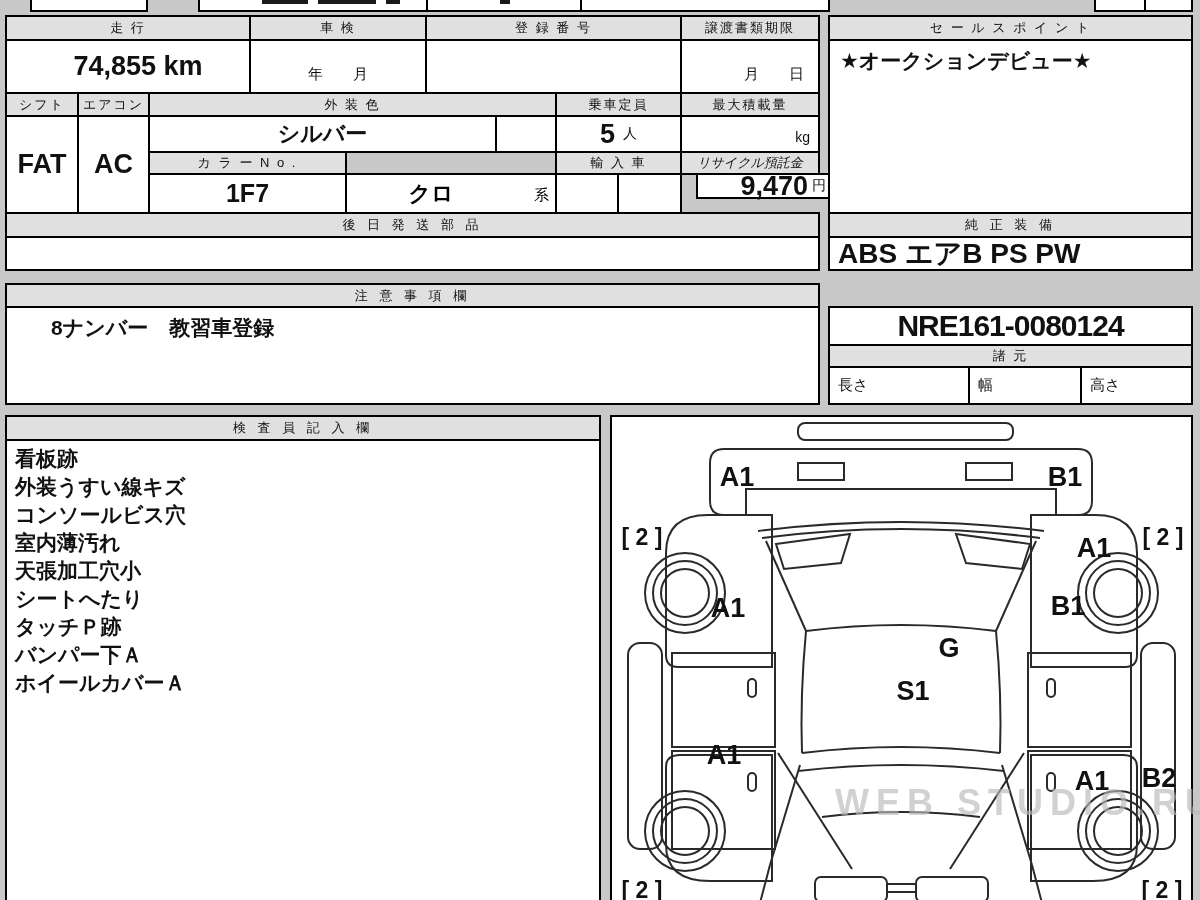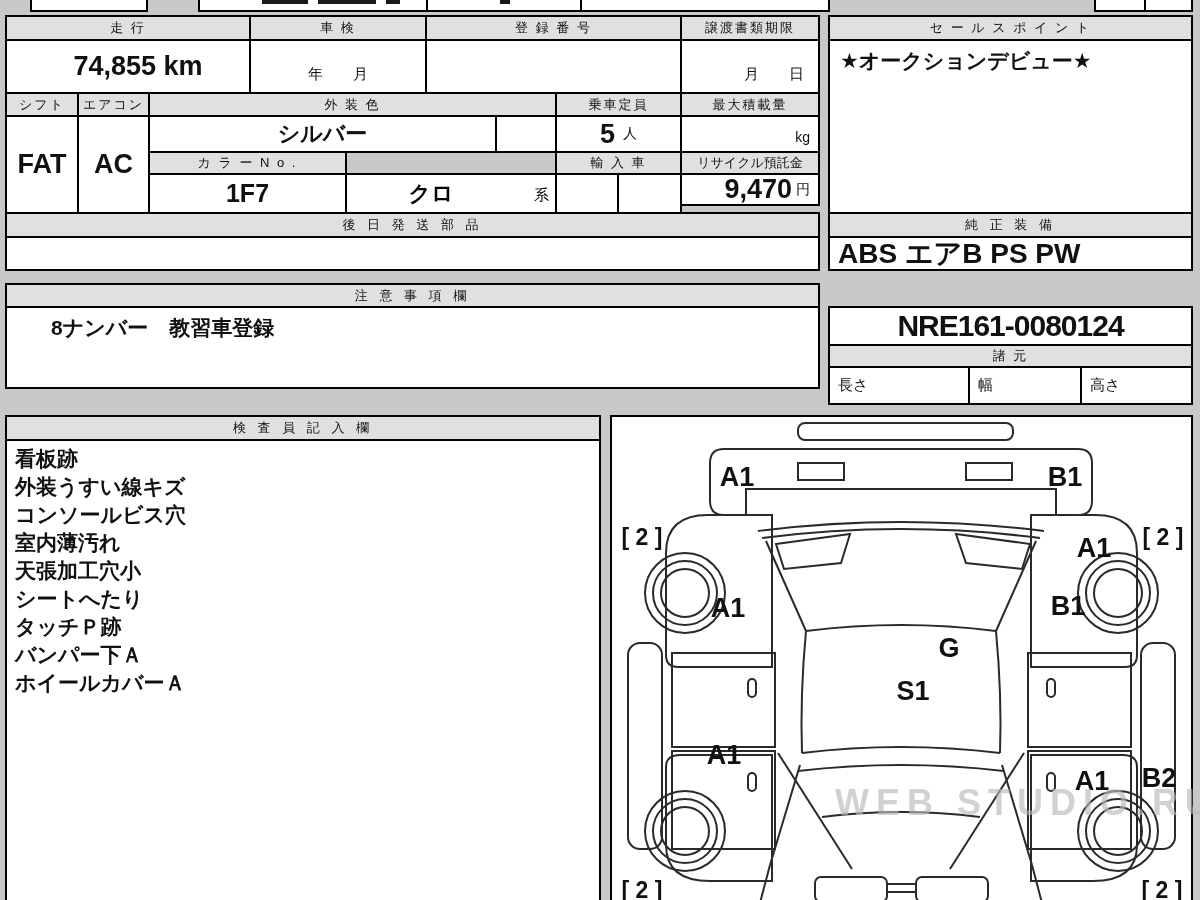--- a/index.html
+++ b/index.html
@@ -64,44 +64,44 @@
   <div class="cell val" style="left:555px;top:115px;width:127px;height:38px;">
     <span class="big">5</span>
     <span class="unit">人</span>
   </div>
   <div class="cell val" style="left:680px;top:115px;width:140px;height:38px;justify-content:flex-end;align-items:flex-end;padding:0 8px 6px 0;font-weight:normal;font-size:14px;">
     <span>kg</span>
   </div>
 
   <div class="cell hdr" style="left:148px;top:151px;width:199px;height:24px;">カ ラ ー N o .</div>
   <div class="cell hdr" style="left:555px;top:151px;width:127px;height:24px;">輸 入 車</div>
-  <div class="cell hdr" style="left:680px;top:151px;width:140px;height:24px;letter-spacing:0;">リサイクル預託金</div>
+  <div class="cell hdr" style="left:680px;top:151px;width:140px;height:24px;letter-spacing:0;font-style:italic;">リサイクル預託金</div>
 
   <div class="cell val" style="left:148px;top:173px;width:199px;height:41px;font-size:25px;">1F7</div>
   <div class="cell" style="left:345px;top:173px;width:212px;height:41px;">
     <span class="med" style="position:absolute;left:0;right:40px;top:0;bottom:0;display:flex;align-items:center;justify-content:center;font-weight:bold;">クロ</span>
     <span style="position:absolute;right:6px;bottom:7px;font-size:15px;">系</span>
   </div>
   <div class="cell" style="left:555px;top:173px;width:64px;height:41px;"></div>
   <div class="cell" style="left:617px;top:173px;width:65px;height:41px;"></div>
-  <div class="cell val" style="left:680px;top:173px;width:140px;height:33px;justify-content:flex-end;padding-right:8px;">
+  <div class="cell val" style="left:696px;top:173px;width:140px;height:26px;justify-content:flex-end;padding-right:8px;">
     <span class="big">9,470</span>
     <span class="unit" style="margin-left:4px;">円</span>
   </div>
 
   <div class="cell hdr" style="left:5px;top:212px;width:815px;height:26px;letter-spacing:4px;">後 日 発 送 部 品</div>
   <div class="cell" style="left:5px;top:236px;width:815px;height:35px;"></div>
 
   <div class="cell hdr" style="left:828px;top:15px;width:365px;height:26px;">セ ー ル ス ポ イ ン ト</div>
   <div class="cell val tl" style="left:828px;top:39px;width:365px;height:175px;font-size:21px;">★オークションデビュー★</div>
   <div class="cell hdr" style="left:828px;top:212px;width:365px;height:26px;letter-spacing:4px;">純 正 装 備</div>
   <div class="cell val" style="left:828px;top:236px;width:365px;height:35px;justify-content:flex-start;padding-left:8px;font-size:28px;">ABS エアB PS PW</div>
 
   <div class="cell hdr" style="left:5px;top:283px;width:815px;height:25px;letter-spacing:4px;">注 意 事 項 欄</div>
-  <div class="cell val tl" style="left:5px;top:306px;width:815px;height:83px;font-size:21px;padding-left:44px;">8ナンバー　教習車登録</div>
+  <div class="cell val tl" style="left:5px;top:306px;width:815px;height:99px;font-size:21px;padding-left:44px;">8ナンバー　教習車登録</div>
 
   <div class="cell val" style="left:828px;top:306px;width:365px;height:40px;font-size:30px;letter-spacing:-1px;">NRE161-0080124</div>
   <div class="cell hdr" style="left:828px;top:344px;width:365px;height:24px;">諸 元</div>
   <div class="cell val speclab" style="left:828px;top:366px;width:142px;height:39px;">長さ</div>
   <div class="cell val speclab" style="left:968px;top:366px;width:114px;height:39px;">幅</div>
   <div class="cell val speclab" style="left:1080px;top:366px;width:113px;height:39px;">高さ</div>
 
   <div class="cell hdr" style="left:5px;top:415px;width:596px;height:26px;letter-spacing:4px;">検 査 員 記 入 欄</div>
   <div class="cell" style="left:5px;top:439px;width:596px;height:466px;padding-top:4px;">
     <div class="notes-line">看板跡</div>

